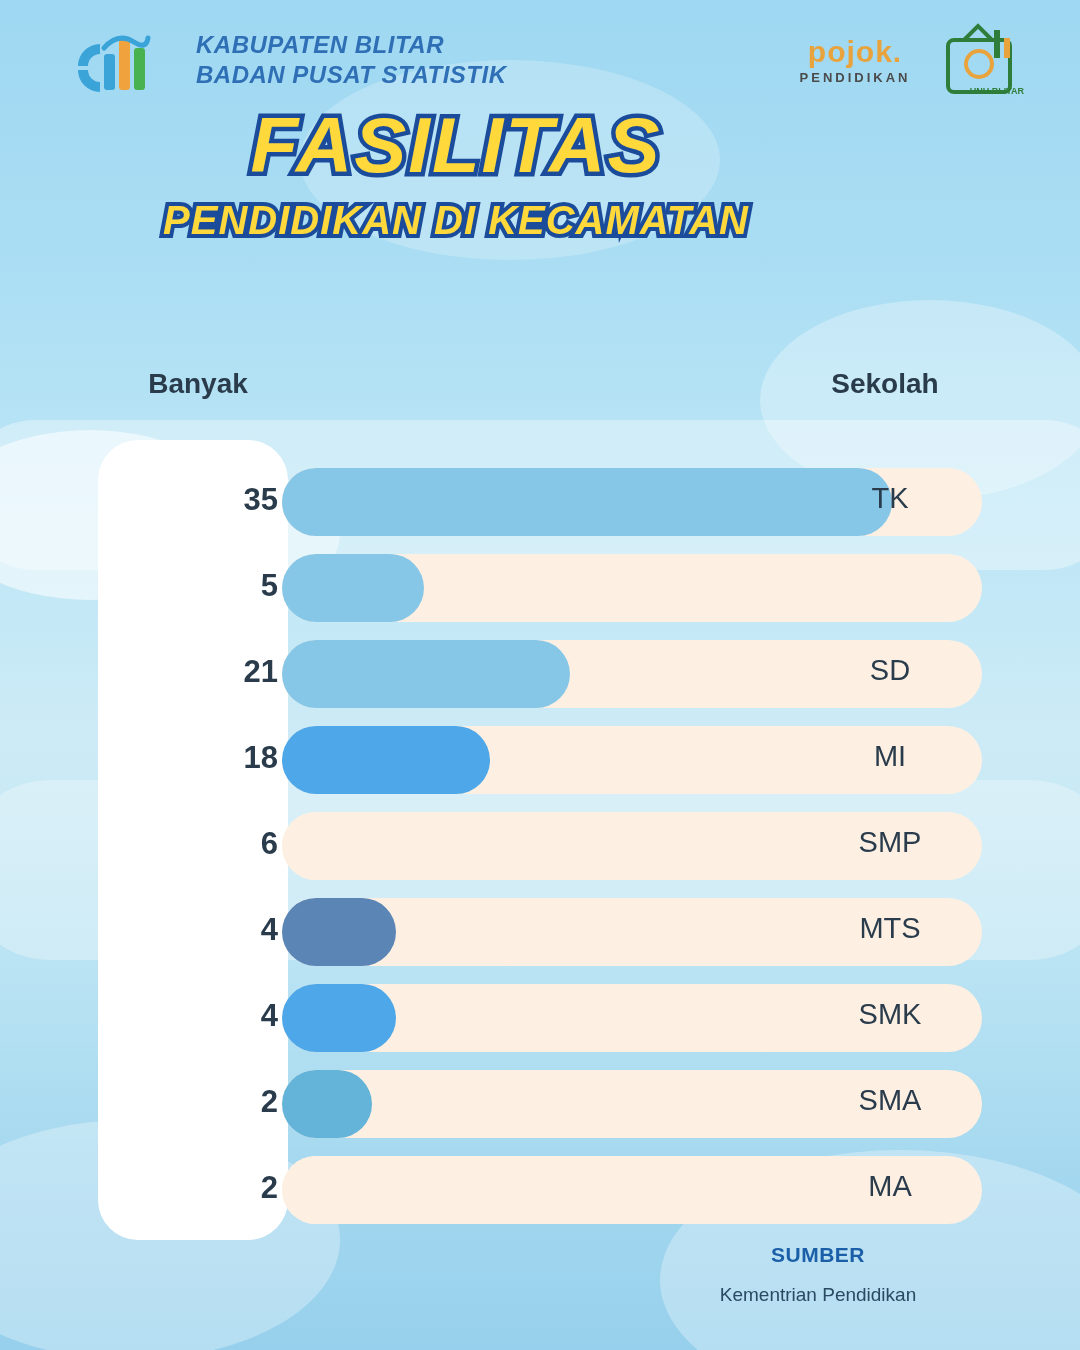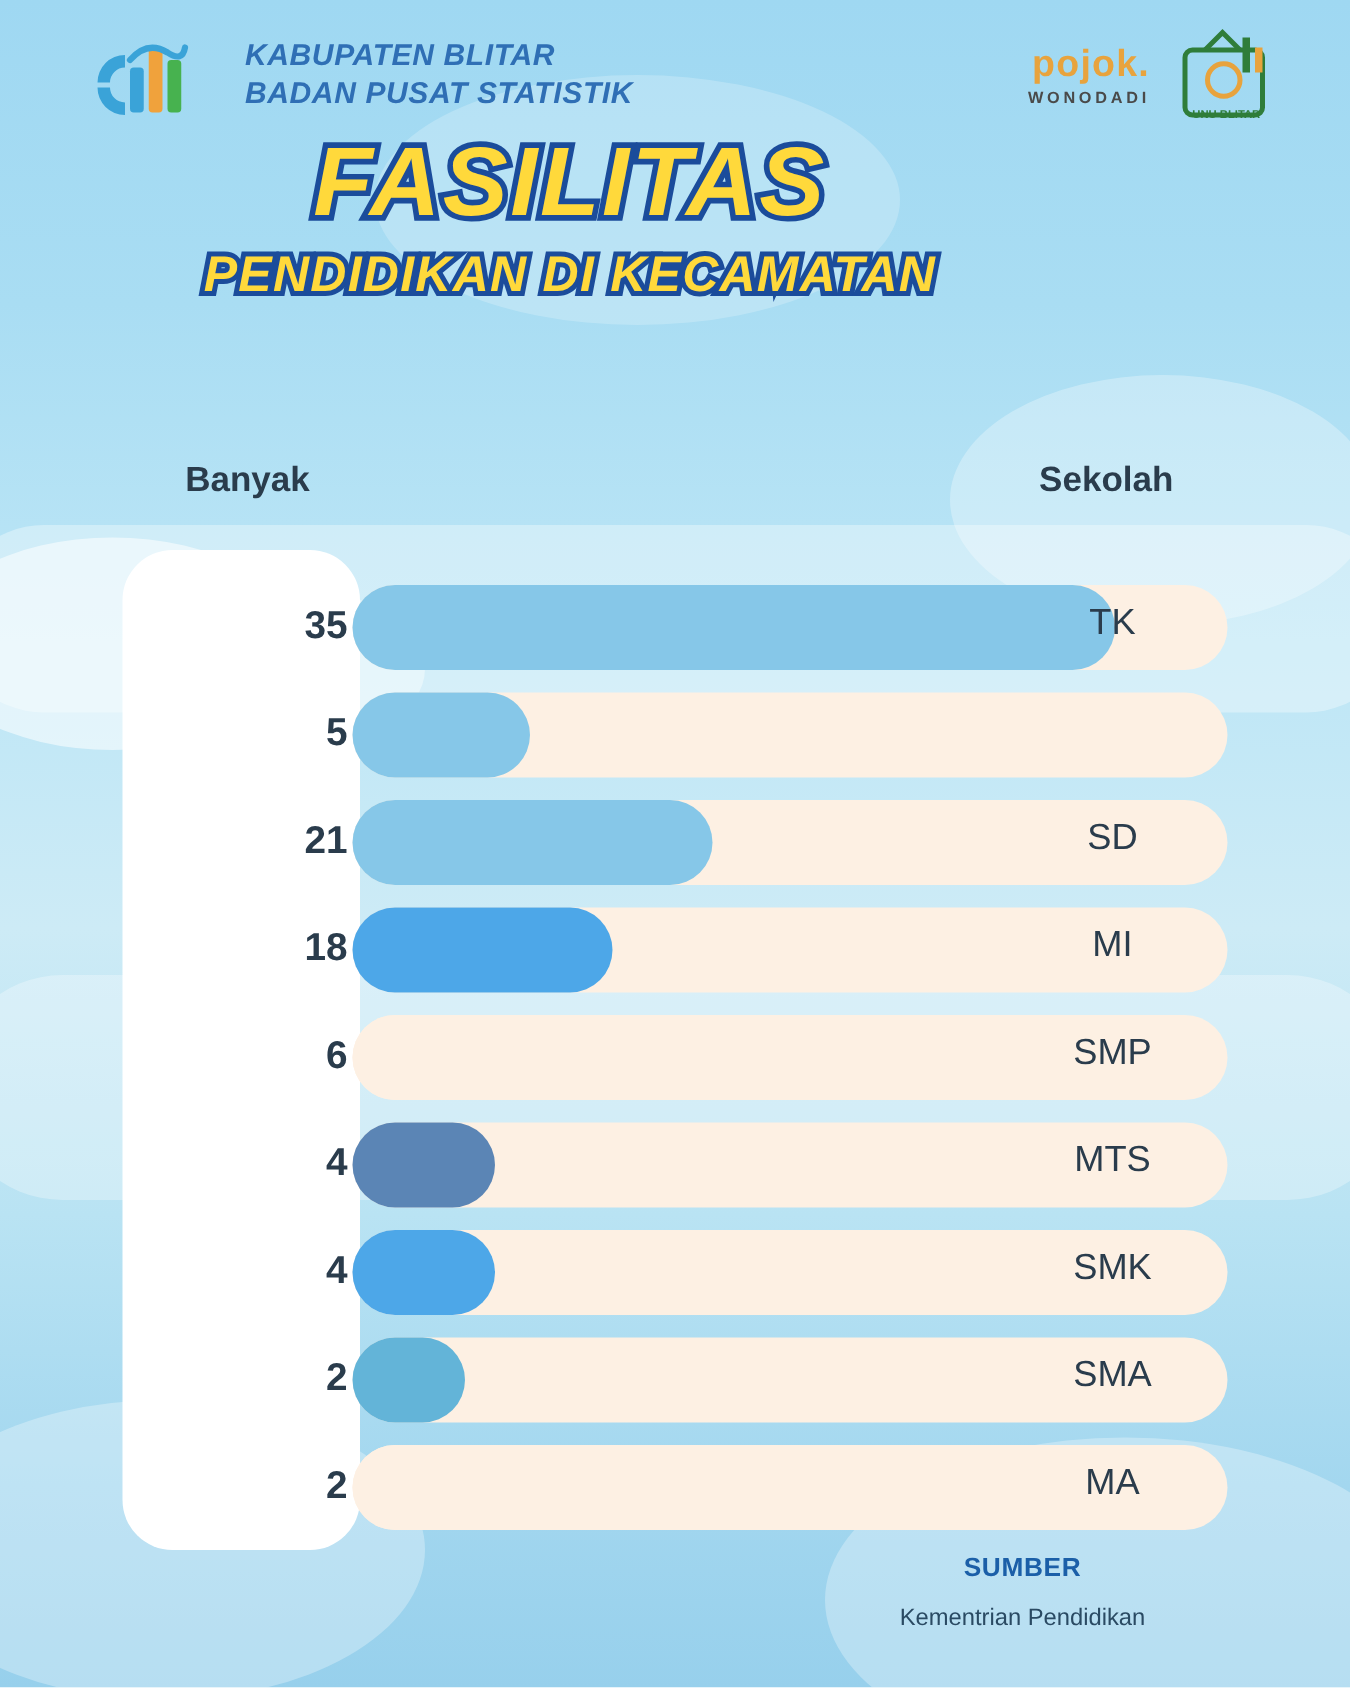--- a/index.html
+++ b/index.html
@@ -61,21 +61,21 @@
     font-weight: bold;
     font-style: italic;
     font-size: 24px;
     letter-spacing: 0.5px;
     line-height: 30px;
   }
   .pojok {
     position: absolute;
     left: 790px;
     top: 22px;
-    text-align: right;
+    text-align: center;
     width: 130px;
   }
   .pojok .p1 {
     color: #e8a33d;
     font-weight: bold;
     font-size: 30px;
     letter-spacing: 1px;
     line-height: 32px;
   }
   .pojok .p2 {
@@ -90,21 +90,21 @@
     left: 934px;
     top: 8px;
     width: 94px;
     height: 84px;
   }
   .unu-label {
     position: absolute;
     left: 938px;
     top: 72px;
     width: 86px;
-    text-align: center;
+    text-align: right;
     font-size: 9px;
     font-weight: bold;
     color: #2f7d3a;
   }
 
   
   .title-wrap {
     position: absolute;
     top: 104px;
     left: 0;
@@ -269,21 +269,21 @@
         <rect x="66" y="22" width="11" height="42" rx="3" fill="#47b24f"></rect>
         <path d="M36 22 q14 -16 30 -6 q12 8 14 -4" stroke="#3aa3d8" stroke-width="5" fill="none" stroke-linecap="round"></path>
       </svg>
     </div>
     <div class="bps-text">
       <div>KABUPATEN BLITAR</div>
       <div>BADAN PUSAT STATISTIK</div>
     </div>
     <div class="pojok">
       <div class="p1">pojok.</div>
-      <div class="p2">WONODADI</div>
+      <div class="p2">PENDIDIKAN</div>
     </div>
     <div class="unu">
       <svg width="94" height="84" viewBox="0 0 94 84">
         <rect x="14" y="18" width="62" height="52" rx="6" fill="none" stroke="#2f7d3a" stroke-width="4"></rect>
         <path d="M30 18 l14 -14 l14 14" fill="none" stroke="#2f7d3a" stroke-width="4"></path>
         <circle cx="45" cy="42" r="13" fill="none" stroke="#e8a33d" stroke-width="4"></circle>
         <rect x="60" y="8" width="6" height="28" fill="#2f7d3a"></rect>
         <rect x="70" y="16" width="6" height="20" fill="#e8a33d"></rect>
       </svg>
     </div>

